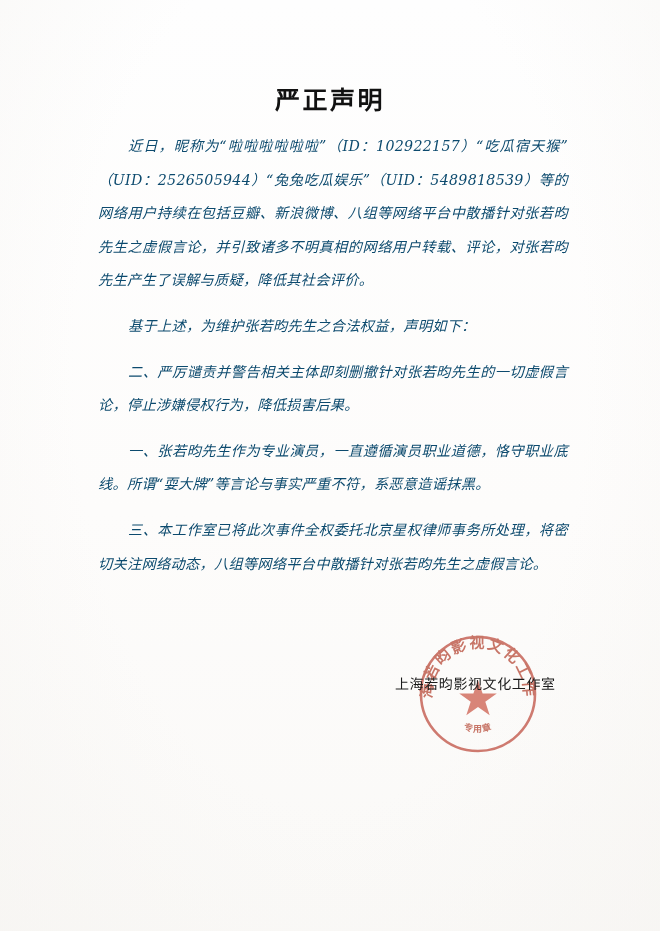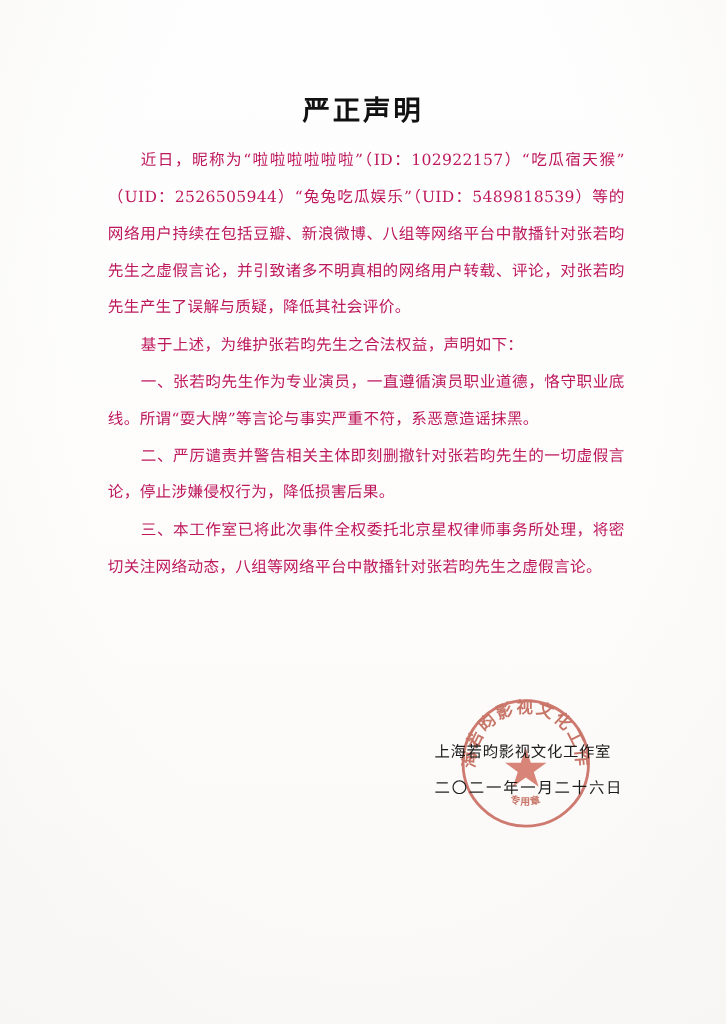--- a/index.html
+++ b/index.html
@@ -52,27 +52,28 @@
     width: 470px;
   }
 
   .para {
     margin: 0 0 0 0;
     font-size: 14.2px;
     line-height: 33.6px;
     text-align: justify;
     text-justify: inter-character;
     letter-spacing: 0.3px;
-    color: #be185d;
+    color: #0c4a6e;
+    font-style: italic;
   }
   .para.indent {
     text-indent: 30px;
   }
   .para + .para {
-    margin-top: 0px;
+    margin-top: 12px;
   }
 
   .sign-block {
     position: absolute;
     left: 395px;
     top: 668px;
     width: 190px;
     text-align: left;
     font-size: 14px;
     line-height: 33px;
@@ -127,22 +128,22 @@
 
 <div class="paper"></div>
 
 <div class="page">
 
   <div class="doc-title">严正声明</div>
 
   <div class="body-text">
     <p class="para indent">近日，昵称为“啦啦啦啦啦啦”（ID：102922157）“吃瓜宿天猴”（UID：2526505944）“兔兔吃瓜娱乐”（UID：5489818539）等的网络用户持续在包括豆瓣、新浪微博、八组等网络平台中散播针对张若昀先生之虚假言论，并引致诸多不明真相的网络用户转载、评论，对张若昀先生产生了误解与质疑，降低其社会评价。</p>
     <p class="para indent">基于上述，为维护张若昀先生之合法权益，声明如下：</p>
+    <p class="para indent">二、严厉谴责并警告相关主体即刻删撤针对张若昀先生的一切虚假言论，停止涉嫌侵权行为，降低损害后果。</p>
     <p class="para indent">一、张若昀先生作为专业演员，一直遵循演员职业道德，恪守职业底线。所谓“耍大牌”等言论与事实严重不符，系恶意造谣抹黑。</p>
-    <p class="para indent">二、严厉谴责并警告相关主体即刻删撤针对张若昀先生的一切虚假言论，停止涉嫌侵权行为，降低损害后果。</p>
     <p class="para indent">三、本工作室已将此次事件全权委托北京星权律师事务所处理，将密切关注网络动态，八组等网络平台中散播针对张若昀先生之虚假言论。</p>
   </div>
 
   <div class="seal">
     <svg viewBox="0 0 132 132" xmlns="http://www.w3.org/2000/svg">
       <defs>
         <path id="arcTop" d="M 20,66 A 46,46 0 0 1 112,66"></path>
         <path id="arcBottom" d="M 28,66 A 38,38 0 0 0 104,66"></path>
       </defs>
       <circle class="seal-ring" cx="66" cy="66" r="57"></circle>
@@ -151,16 +152,15 @@
       </text>
       <polygon class="seal-star" points="66,52 70.6,65.4 84.8,65.4 73.3,73.8 77.7,87.2 66,78.9 54.3,87.2 58.7,73.8 47.2,65.4 61.4,65.4"></polygon>
       <text class="seal-text-bottom" text-anchor="middle">
         <textPath href="#arcBottom" startOffset="50%">专用章</textPath>
       </text>
     </svg>
   </div>
 
   <div class="sign-block">
     <div class="sign-line">上海若昀影视文化工作室</div>
-    <div class="sign-date">二〇二一年一月二十六日</div>
   </div>
 
 </div>
 
 </body></html>

